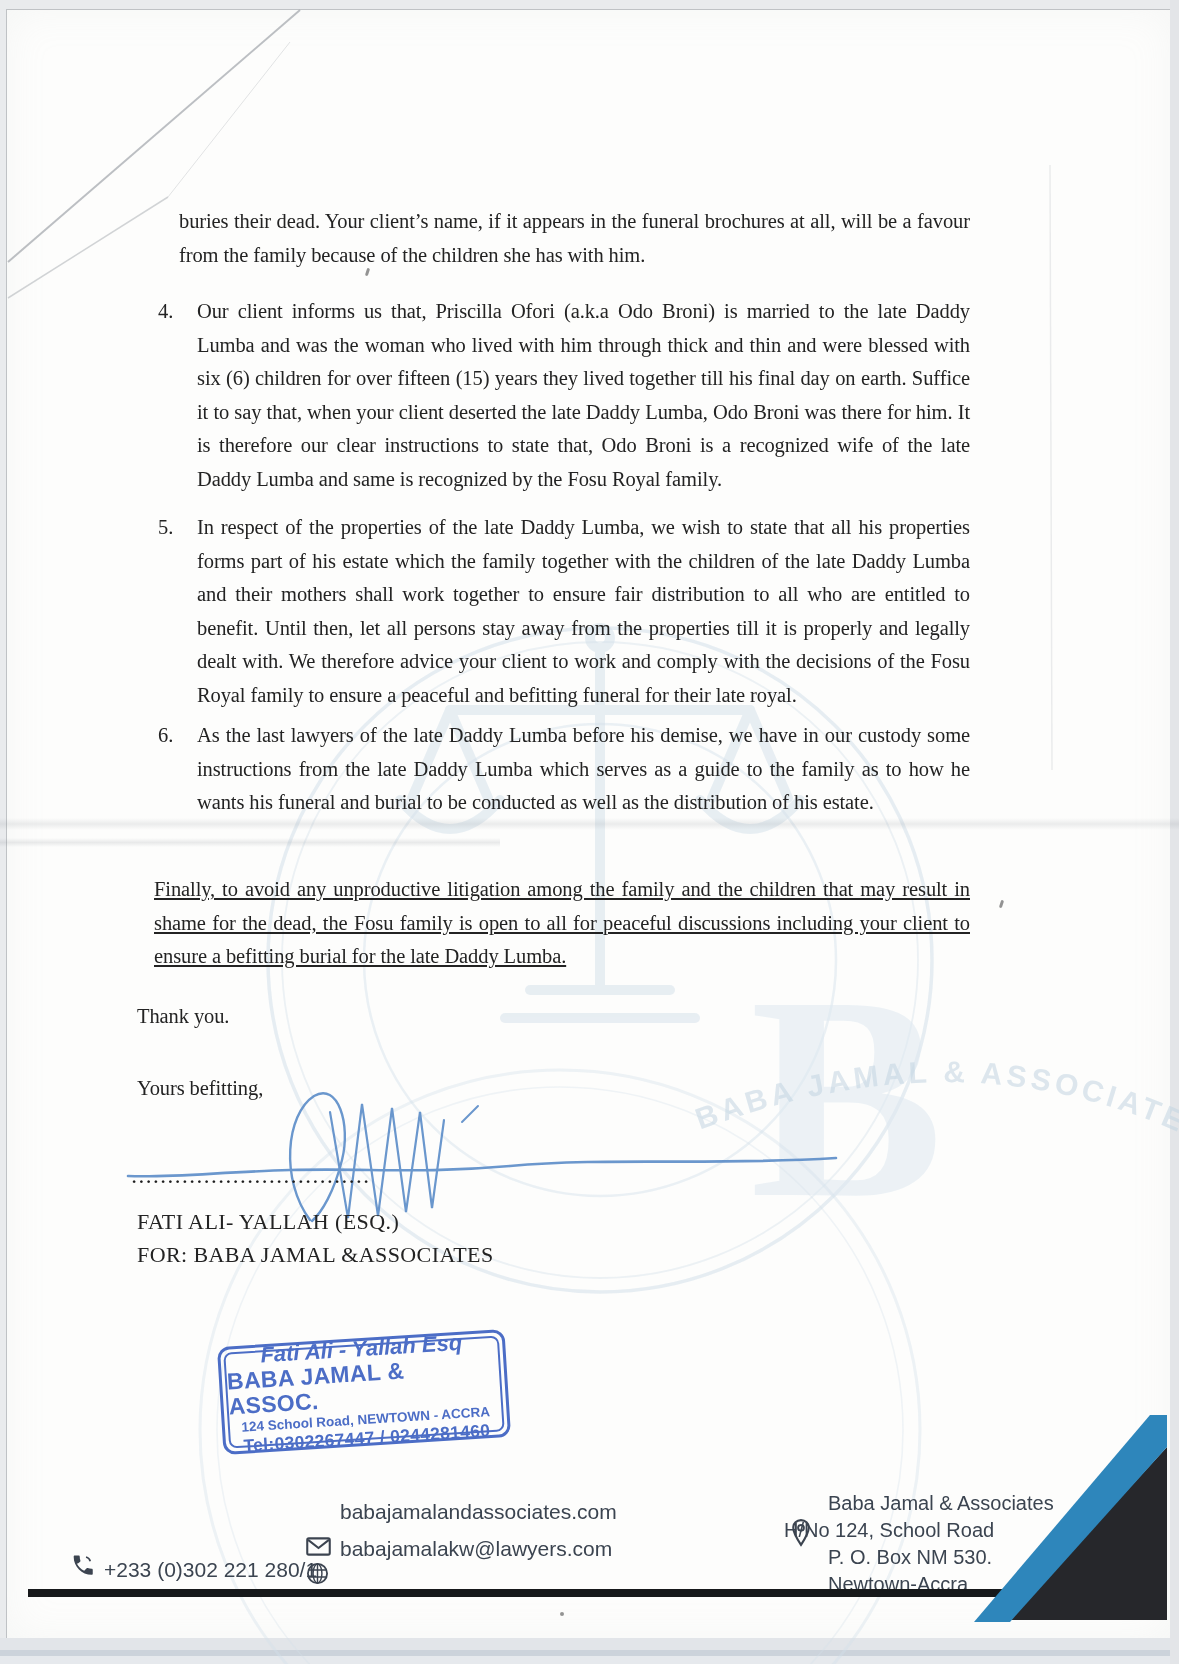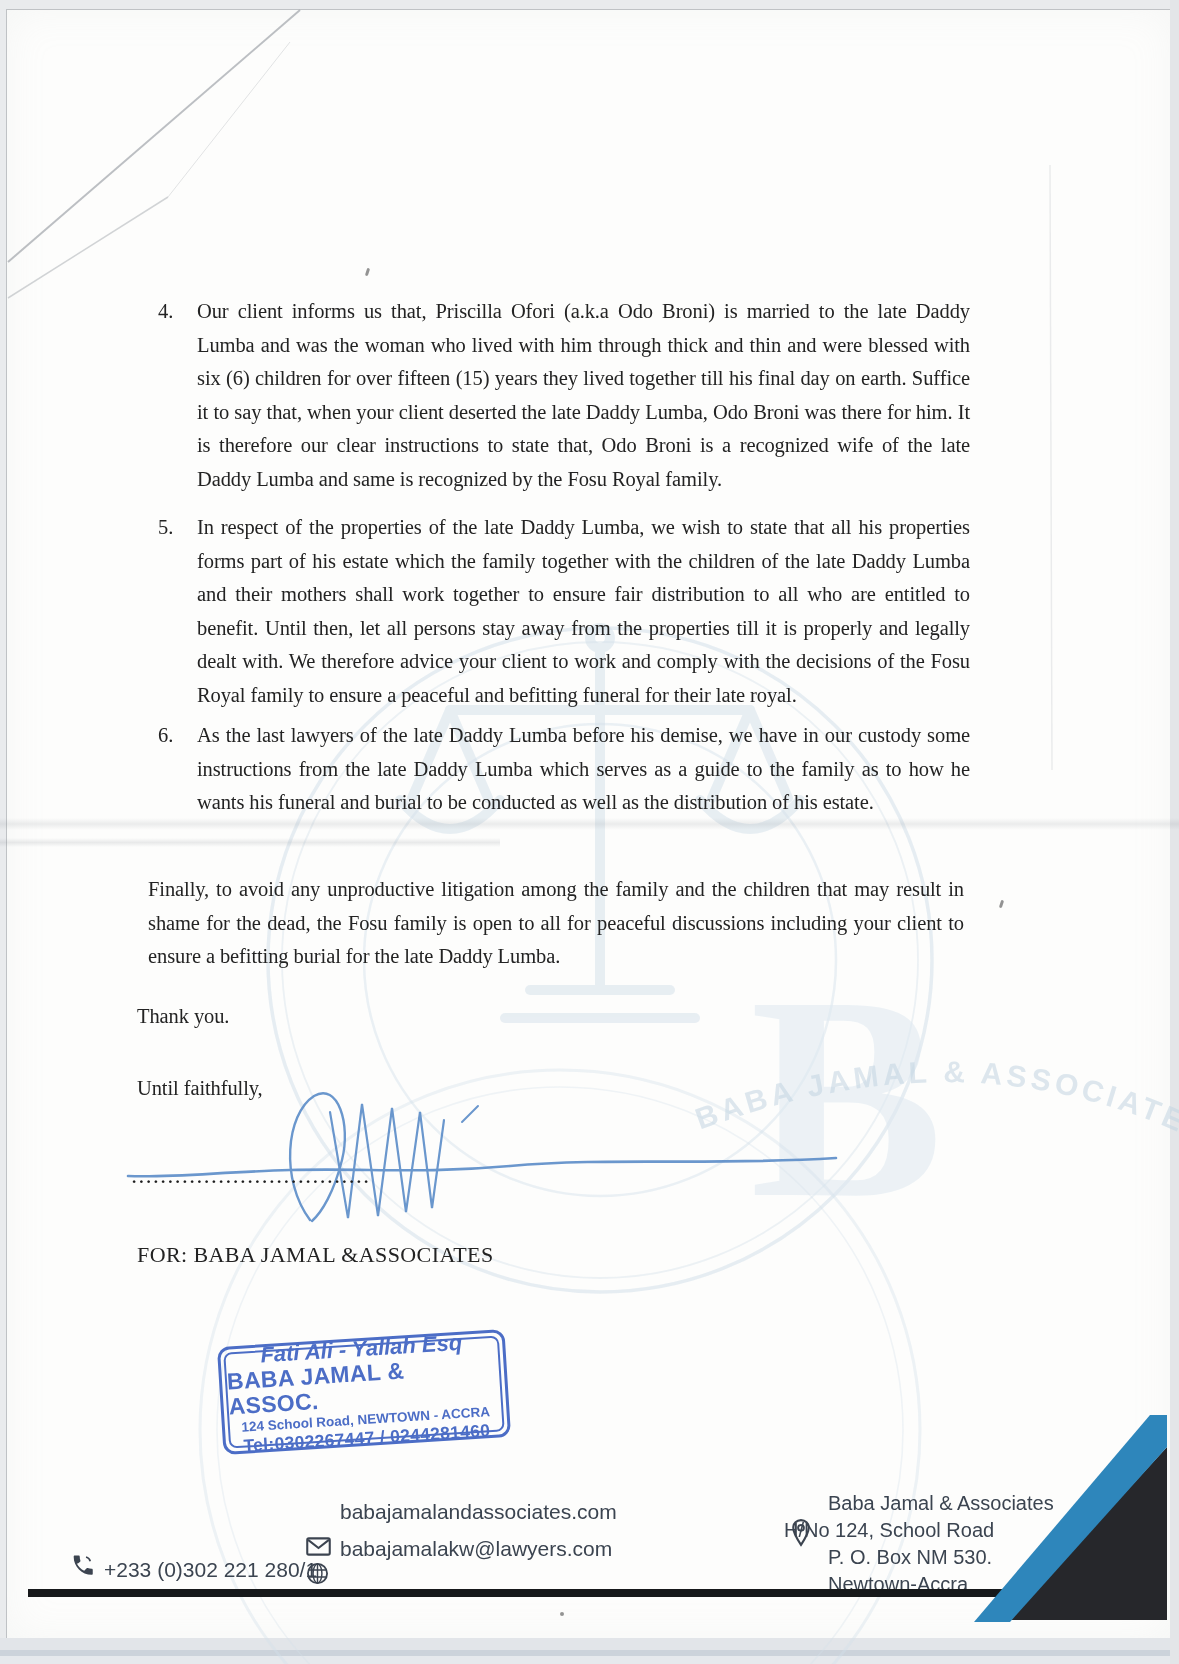--- a/index.html
+++ b/index.html
@@ -81,53 +81,55 @@
 
   <svg class="abs" style="left:0;top:0;" width="1179" height="1664" viewBox="0 0 1179 1664">
     <line x1="300" y1="10" x2="8" y2="262" stroke="#a7abb0" stroke-width="2" opacity="0.75"></line>
     <line x1="8" y1="298" x2="168" y2="197" stroke="#b4b8bc" stroke-width="1.5" opacity="0.6"></line>
     <line x1="168" y1="197" x2="290" y2="42" stroke="#c6c9cc" stroke-width="1" opacity="0.5"></line>
     <line x1="1050" y1="165" x2="1052" y2="770" stroke="#c9ccd0" stroke-width="1.5" opacity="0.35"></line>
   </svg>
   <div class="abs" style="left:0;top:818px;width:1179px;height:12px;opacity:.16;background:linear-gradient(180deg,transparent,#8a8f96 50%,transparent);"></div>
   <div class="abs" style="left:0;top:838px;width:500px;height:9px;opacity:.18;background:linear-gradient(180deg,transparent,#8a8f96 50%,transparent);"></div>
 
+  <div class="abs body-text just" style="left:179px;top:205px;width:791px;">buries their dead. Your client’s name, if it appears in the funeral brochures at all, will be a favour from the family because of the children she has with him.</div>
 
   <div class="abs body-text num-item" style="left:158px;top:295px;">
     <span class="num">4.</span>
     <div class="itxt">Our client informs us that, Priscilla Ofori (a.k.a Odo Broni) is married to the late Daddy Lumba and was the woman who lived with him through thick and thin and were blessed with six (6) children for over fifteen (15) years they lived together till his final day on earth. Suffice it to say that, when your client deserted the late Daddy Lumba, Odo Broni was there for him. It is therefore our clear instructions to state that, Odo Broni is a recognized wife of the late Daddy Lumba and same is recognized by the Fosu Royal family.</div>
   </div>
 
   <div class="abs body-text num-item" style="left:158px;top:511px;">
     <span class="num">5.</span>
     <div class="itxt">In respect of the properties of the late Daddy Lumba, we wish to state that all his properties forms part of his estate which the family together with the children of the late Daddy Lumba and their mothers shall work together to ensure fair distribution to all who are entitled to benefit. Until then, let all persons stay away from the properties till it is properly and legally dealt with. We therefore advice your client to work and comply with the decisions of the Fosu Royal family to ensure a peaceful and befitting funeral for their late royal.</div>
   </div>
 
   <div class="abs body-text num-item" style="left:158px;top:719px;">
     <span class="num">6.</span>
     <div class="itxt">As the last lawyers of the late Daddy Lumba before his demise, we have in our custody some instructions from the late Daddy Lumba which serves as a guide to the family as to how he wants his funeral and burial to be conducted as well as the distribution of his estate.</div>
   </div>
 
-  <div class="abs body-text just" style="left:148px;top:873px;width:816px;">Finally, to avoid any unproductive litigation among the family and the children that may result in shame for the dead, the Fosu family is open to all for peaceful discussions including your client to ensure a befitting burial for the late Daddy Lumba.</div>
+  <div class="abs body-text just" style="left:154px;top:873px;width:816px;text-decoration:underline;">Finally, to avoid any unproductive litigation among the family and the children that may result in shame for the dead, the Fosu family is open to all for peaceful discussions including your client to ensure a befitting burial for the late Daddy Lumba.</div>
 
   <div class="abs body-text" style="left:137px;top:1000px;">Thank you.</div>
 
-  <div class="abs body-text" style="left:137px;top:1072px;">Until faithfully,</div>
+  <div class="abs body-text" style="left:137px;top:1072px;">Yours befitting,</div>
 
   <svg class="abs" style="left:110px;top:1080px;" width="750" height="160" viewBox="0 0 750 160">
     <g fill="none" stroke="var(--signature-blue)" stroke-linecap="round" opacity="0.9">
       <path d="M 18,96 C 60,98 110,92 180,90 C 260,88 310,94 400,86 C 500,77 600,86 726,78" stroke-width="2.6"></path>
       <path d="M 200,140 C 170,100 176,34 204,16 C 228,2 241,44 232,80 C 224,112 212,132 202,141" stroke-width="2.4"></path>
       <path d="M 220,32 L 238,138 L 252,24 L 268,136 L 282,28 L 296,132 L 310,32 L 322,128 L 334,40" stroke-width="2.2"></path>
       <path d="M 352,42 L 368,26" stroke-width="2"></path>
     </g>
   </svg>
 
   <div class="abs dotted-row" style="left:132px;top:1168px;">.................................</div>
 
+  <div class="abs body-text caps-line" style="left:137px;top:1205px;">FATI ALI- YALLAH (ESQ.)</div>
   <div class="abs body-text caps-line" style="left:137px;top:1238px;">FOR: BABA JAMAL &amp;ASSOCIATES</div>
 
   <div class="abs stamp">
     <div class="stamp-inner">
       <div class="st1">Fati Ali - Yallah Esq</div>
       <div class="st2">BABA JAMAL &amp; ASSOC.</div>
       <div class="st3">124 School Road, NEWTOWN - ACCRA</div>
       <div class="st4">Tel:0302267447 / 0244281460</div>
     </div>
   </div>

